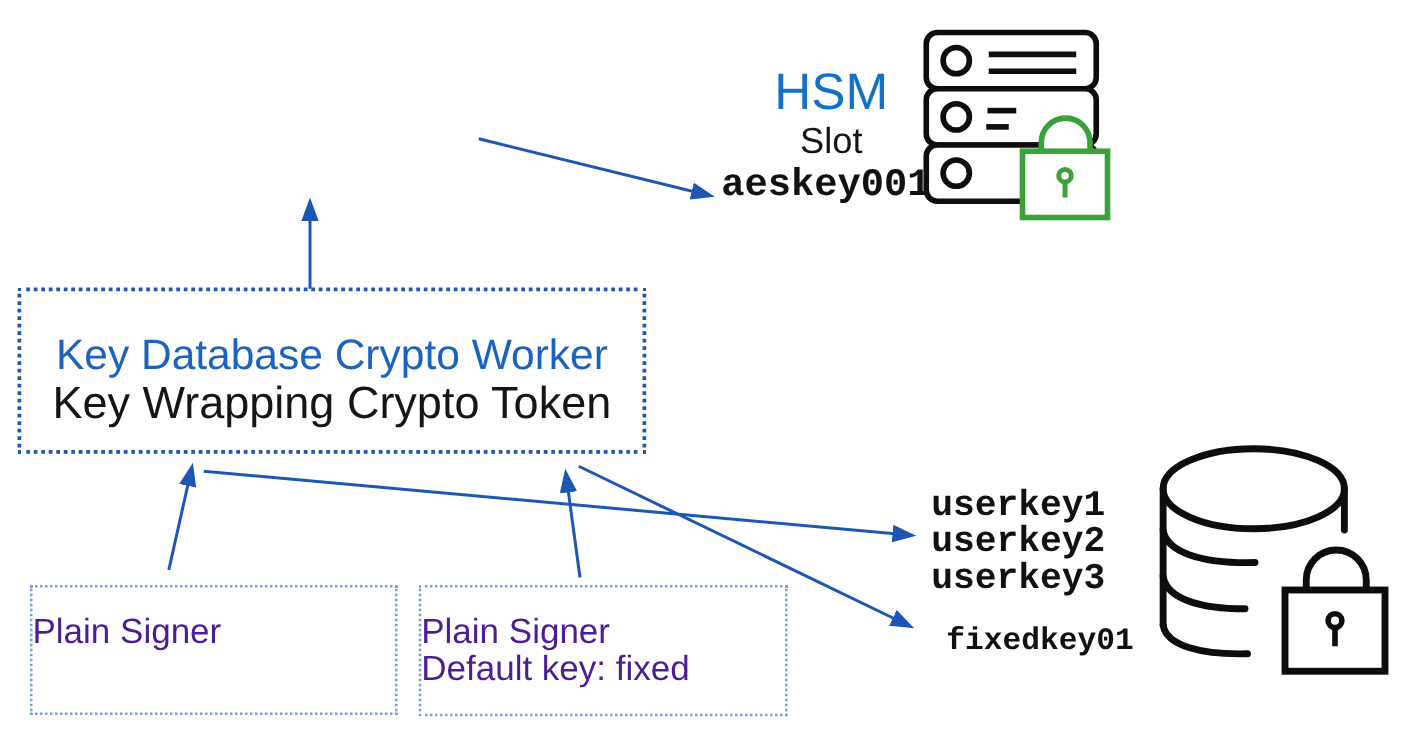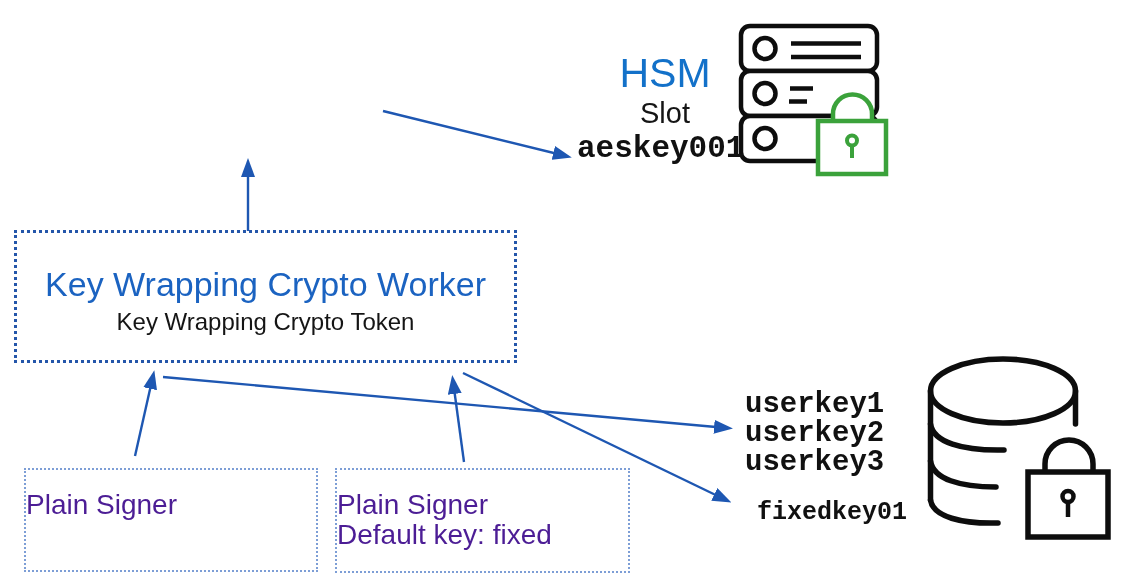--- a/index.html
+++ b/index.html
@@ -23,21 +23,21 @@
   
   .worker-box {
     border: 3px dotted #2456aa;
     text-align: center;
   }
   .box-source   { left: 42px;  top: 16px;  width: 401px; height: 124px; padding-top: 27px; }
   .box-keywrap  { left: 14px;  top: 230px; width: 503px; height: 133px; padding-top: 30px; }
   .box-source .box-title  { font-size: 32px; line-height: 38px; color: #1b63c1; }
   .box-source .box-sub    { font-size: 28px; line-height: 32px; color: #151515; }
   .box-keywrap .box-title { font-size: 34px; line-height: 42px; color: #1b63c1; }
-  .box-keywrap .box-sub   { font-size: 24px; line-height: 34px; color: #151515; }
+  .box-keywrap .box-sub   { font-size: 36px; line-height: 34px; color: #151515; }
 
   
   .signer-box {
     border: 2px dotted #7d9ed6;
     text-align: left;
     font-size: 28px;
     line-height: 30px;
     color: #4c1d95;
     padding-top: 20px;
   }
@@ -108,21 +108,21 @@
     <g>
       <path d="M 1045 478 L 1045 464 A 24 24 0 0 1 1093 464 L 1093 478" fill="#ffffff" stroke="#0d0d0d" stroke-width="5.5"></path>
       <rect x="1028" y="472" width="80" height="65" fill="#ffffff" stroke="#0d0d0d" stroke-width="5.5"></rect>
       <circle cx="1068" cy="496.5" r="5.5" fill="none" stroke="#0d0d0d" stroke-width="4.5"></circle>
       <line x1="1068" y1="502" x2="1068" y2="517" stroke="#0d0d0d" stroke-width="4.5"></line>
     </g>
   </svg>
 
 
   <div class="abs worker-box box-keywrap">
-    <div class="box-title">Key Wrapping Crypto Worker</div>
+    <div class="box-title">Key Database Crypto Worker</div>
     <div class="box-sub">Key Wrapping Crypto Token</div>
   </div>
 
   <div class="abs signer-box box-signer-a">
     <div>Plain Signer</div>
   </div>
 
   <div class="abs signer-box box-signer-b">
     <div>Plain Signer</div>
     <div>Default key: fixed</div>

